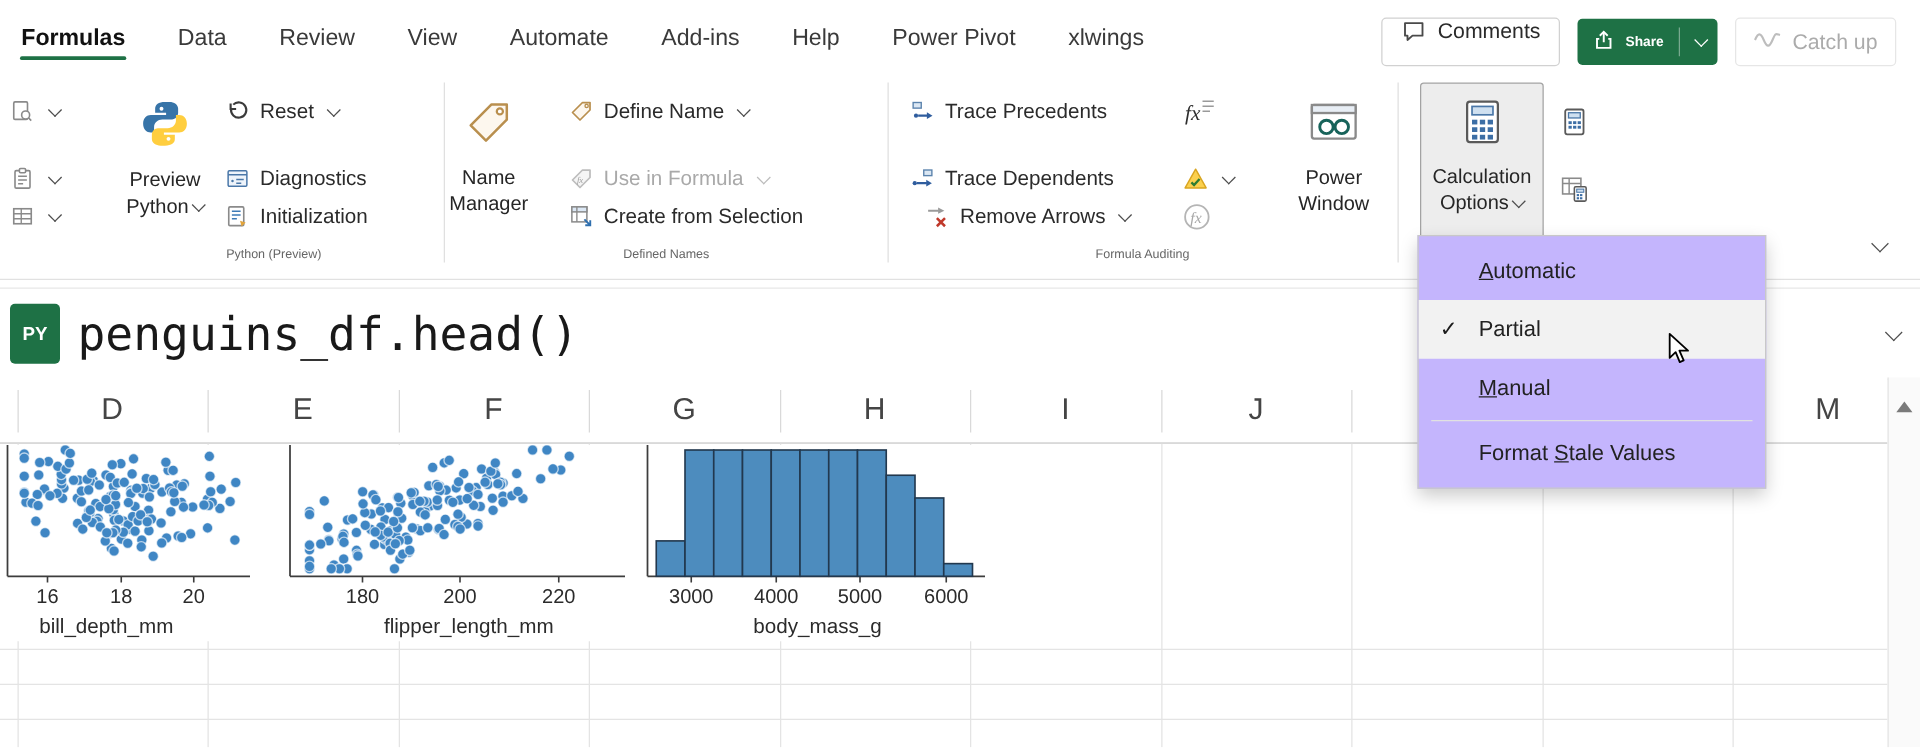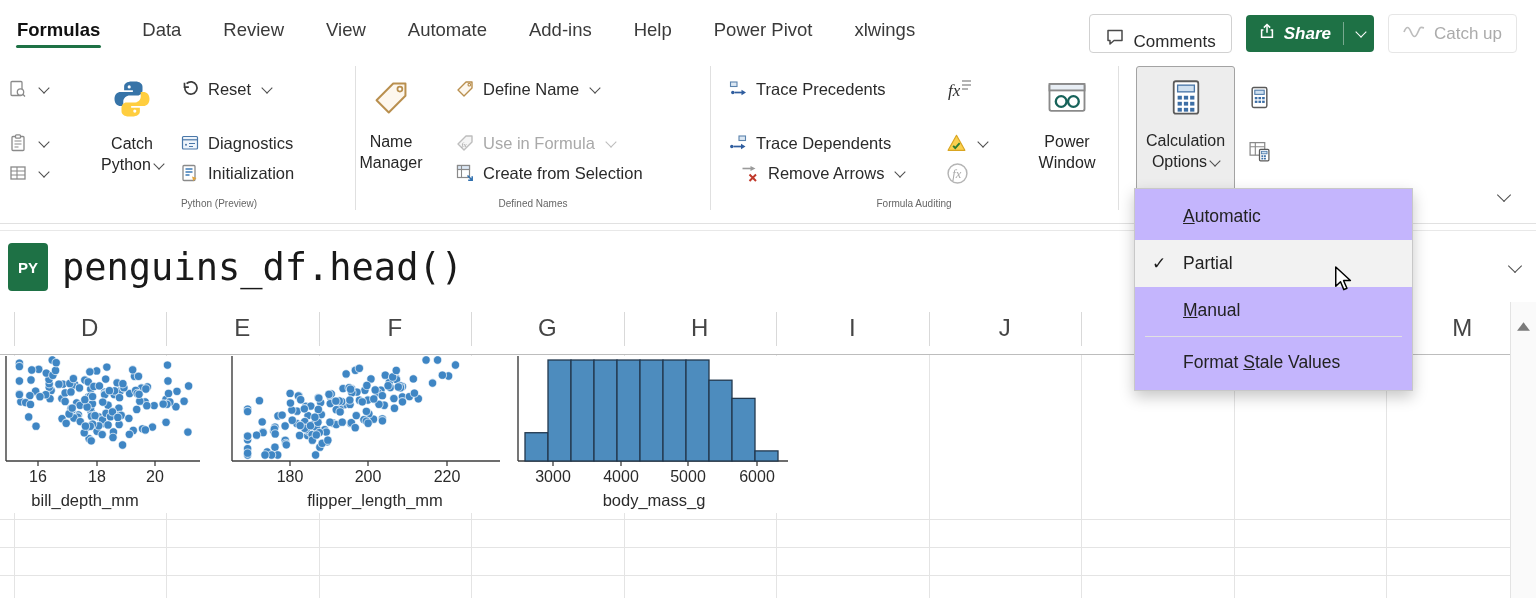--- a/index.html
+++ b/index.html
@@ -7,25 +7,25 @@
        font-family:"Liberation Sans",sans-serif;color:#262626;}
 
   
   .menubar{position:absolute;top:0;left:0;right:0;height:60px;background:#fff;}
   .tabs{position:absolute;left:16px;top:0;height:60px;display:flex;align-items:center;gap:40px;}
   .tab{font-size:18.5px;color:#3a3a3a;position:relative;padding:16px 1px;white-space:nowrap;}
   .tab.active{color:#111;font-weight:700;}
   .tab.active::after{content:"";position:absolute;left:0;right:0;bottom:9px;height:3.5px;
         background:var(--excel-green,#1e7145);border-radius:2px;}
   .top-actions{position:absolute;right:19px;top:14px;display:flex;gap:14px;align-items:center;}
-  .btn-outline{display:flex;align-items:flex-end;gap:9px;border:1px solid #d1d1d1;border-radius:4px;
+  .btn-outline{display:flex;align-items:flex-start;gap:9px;border:1px solid #d1d1d1;border-radius:4px;
         height:37px;padding:0 15px;font-size:17px;color:#2b2b2b;background:#fff;}
   .btn-share{display:flex;align-items:stretch;background:var(--excel-green,#1e7145);color:#fff;
         border-radius:4px;height:37px;overflow:hidden;}
-  .btn-share .main{display:flex;align-items:center;gap:8px;padding:0 12px;font-size:17px;font-weight:600;font-style:italic;}
+  .btn-share .main{display:flex;align-items:center;gap:8px;padding:0 12px;font-size:11px;font-weight:600;}
   .btn-share .split{width:1px;background:rgba(255,255,255,.4);margin:7px 0;}
   .btn-share .arrow{display:flex;align-items:center;padding:0 9px;}
   .btn-catchup{display:flex;align-items:center;gap:9px;border:1px solid #e6e6e6;border-radius:4px;
         height:37px;padding:0 14px;font-size:17px;color:#ababab;background:#fff;}
 
   
   .ribbon{position:absolute;top:60px;left:0;right:0;height:163px;background:#fff;border-bottom:1px solid #e1e1e1;}
   .vdiv{position:absolute;top:6px;height:144px;width:1px;background:#e0e0e0;}
   .rgroup-label{position:absolute;top:138px;font-size:10px;color:#666;text-align:center;}
   .small-btn{position:absolute;height:30px;display:flex;align-items:center;gap:8px;font-size:16.5px;
@@ -163,21 +163,21 @@
         <span class="chev"></span>
     </div>
 
     <div class="big-btn" style="left:100px;width:64px">
       <span>
         <svg width="42" height="42" viewBox="0 0 24 24">
           <path fill="#3774a8" d="M12 2c-3 0-4.5 1.2-4.5 3v2h5v1h-7C3.6 8 2 9.5 2 12s1.6 4 3.5 4H7v-2.5C7 11.5 8.7 10 10.8 10h4.4c1.5 0 2.8-1.3 2.8-3V5c0-1.8-1.8-3-4-3h-2zm-1.6 2.2a.9.9 0 1 1 0 1.8.9.9 0 0 1 0-1.8z"></path>
           <path fill="#ffce3f" d="M12 22c3 0 4.5-1.2 4.5-3v-2h-5v-1h7c1.9 0 3.5-1.5 3.5-4s-1.6-4-3.5-4H17v2.5c0 2-1.7 3.5-3.8 3.5H8.8C7.3 14 6 15.3 6 17v2c0 1.8 1.8 3 4 3h2zm1.6-2.2a.9.9 0 1 1 0-1.8.9.9 0 0 1 0 1.8z"></path>
         </svg>
       </span>
-      <span class="lbl"><span>Catch</span><br><span>Python</span><span class="chev"></span></span>
+      <span class="lbl"><span>Preview</span><br><span>Python</span><span class="chev"></span></span>
     </div>
     <div class="small-btn row1" style="left:180px">
       <span class="ic">
         <svg width="20" height="20" viewBox="0 0 20 20">
             <path d="M4.5 3.8v4.4h4.4" fill="none" stroke="#3b3b3b" stroke-width="1.7"></path>
             <path d="M4.9 8.1A6.1 6.1 0 1 0 6.6 4.7" fill="none" stroke="#3b3b3b" stroke-width="1.7"></path>
           </svg>
       </span>
       <span>Reset</span>
       <span class="chev"></span>

